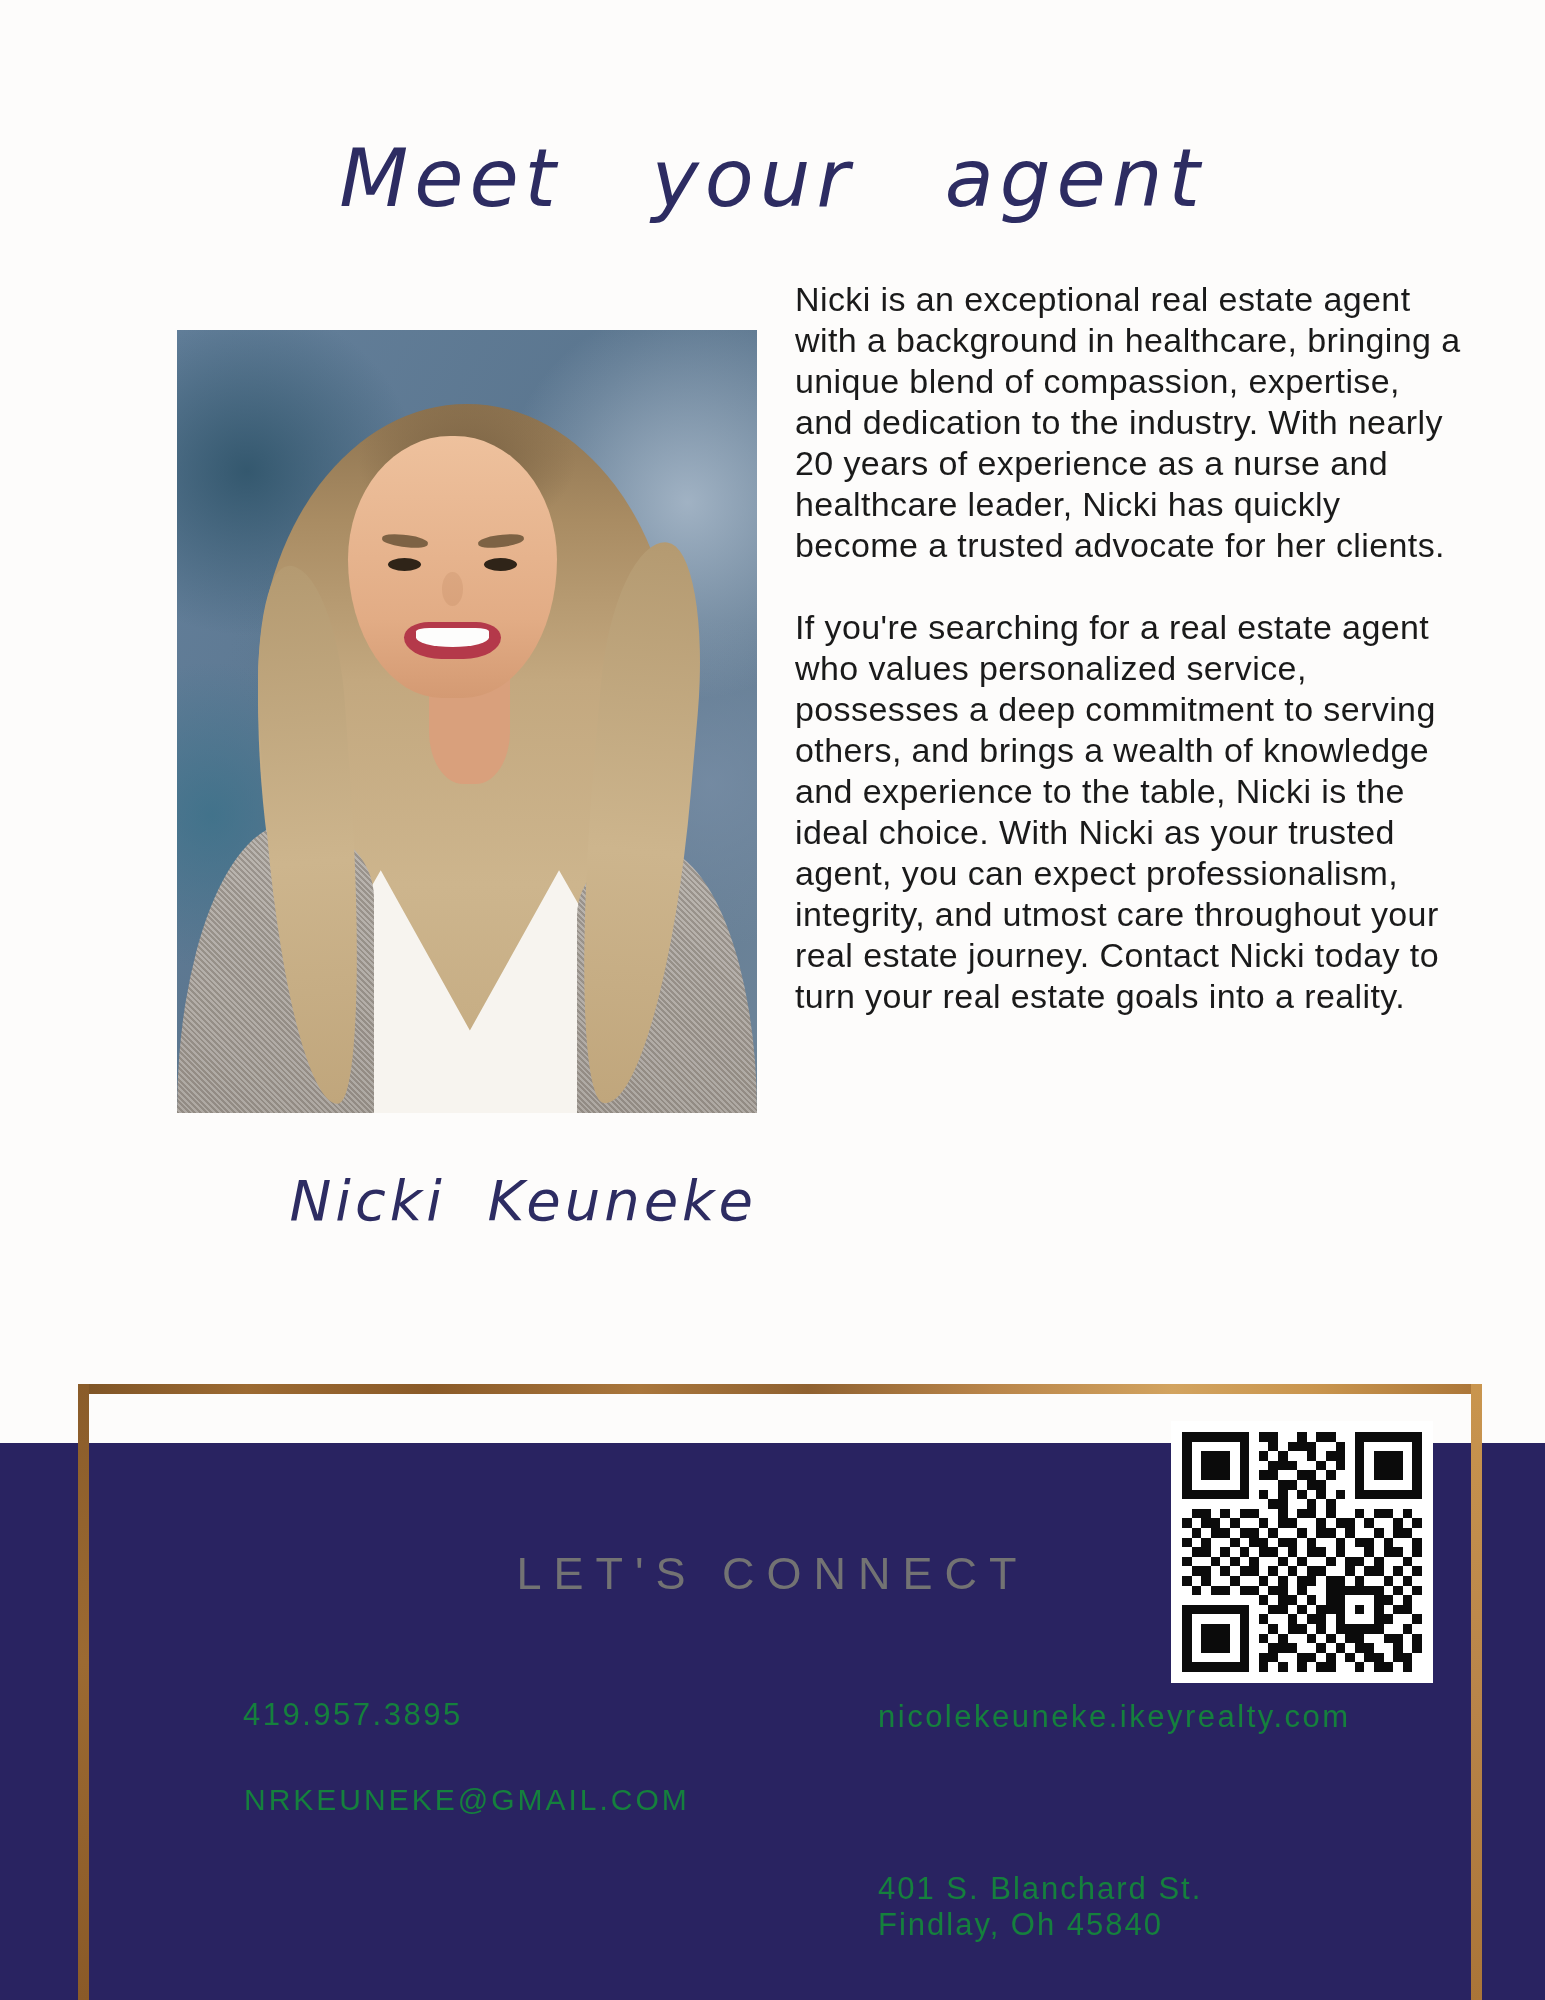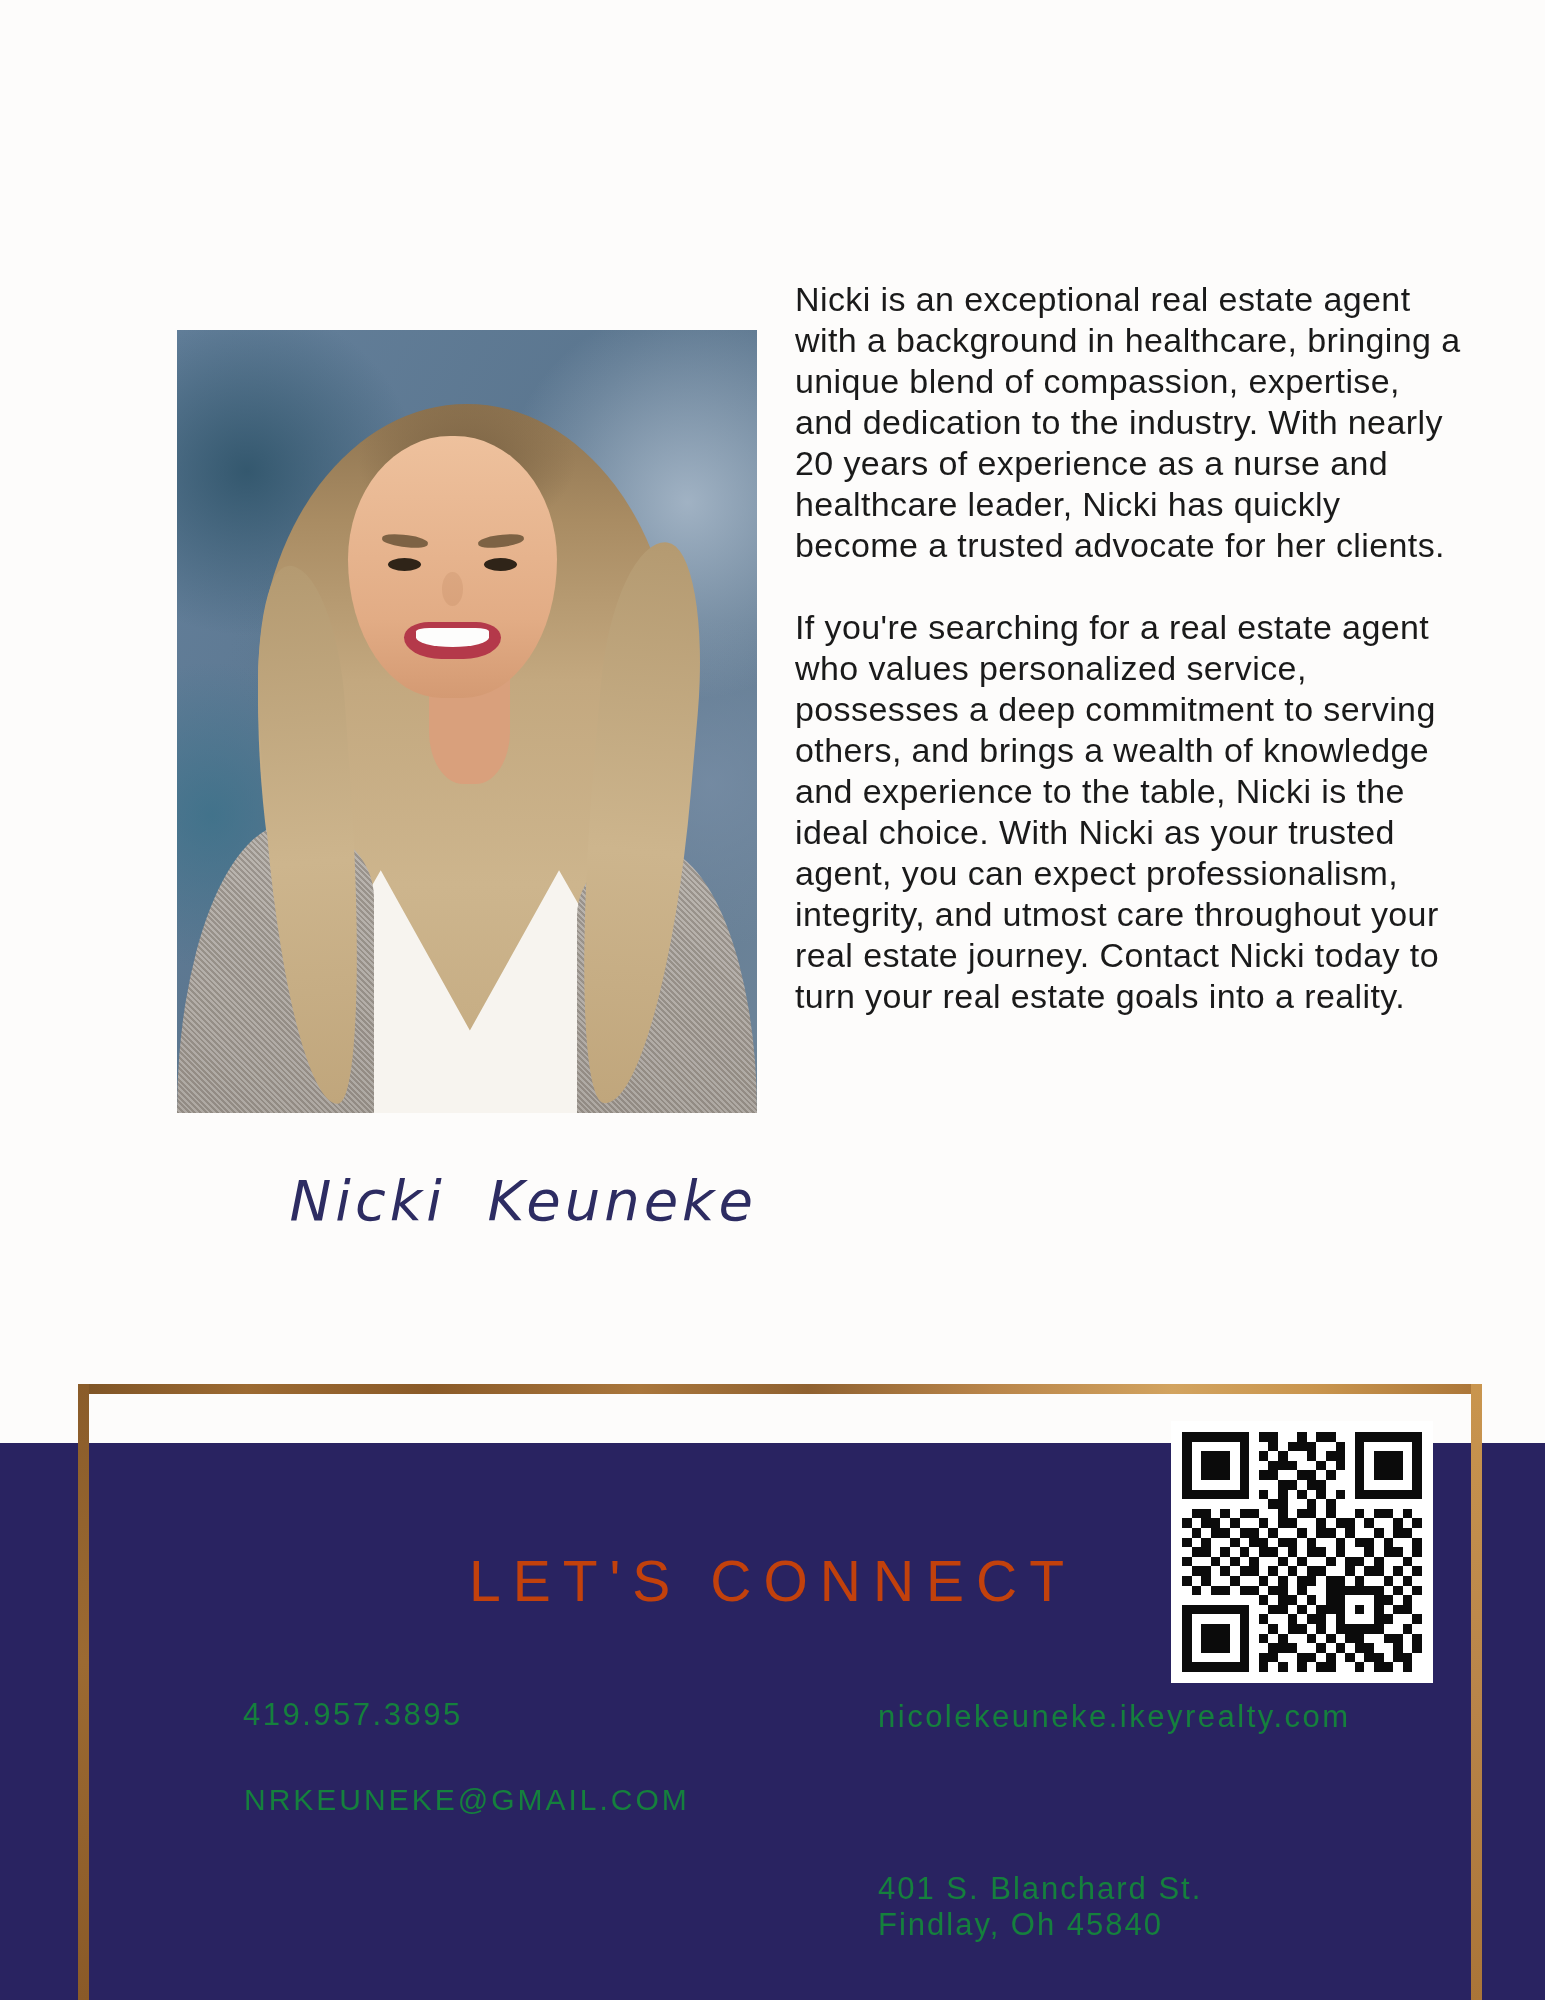--- a/index.html
+++ b/index.html
@@ -96,21 +96,21 @@
     position:absolute;left:78px;top:1384px;width:11px;height:616px;
     background:linear-gradient(180deg,#8a5c2a,#9c6a32 45%,#8a5a28 100%);
   }
   .gold-right{
     position:absolute;left:1471px;top:1384px;width:11px;height:616px;
     background:linear-gradient(180deg,#c9954e,#b9854a 50%,#aa7538 100%);
   }
 
   .lets-connect{
     position:absolute;left:0;top:1548px;width:100%;text-align:center;
-    color:#c2410c;font-size:57px;letter-spacing:12px;font-weight:400;
+    color:#737373;font-size:45px;letter-spacing:12px;font-weight:400;
   }
 
   
   .qr-patch{position:absolute;left:1171px;top:1421px;width:262px;height:262px;background:#ffffff;}
   .qr-grid{
     position:absolute;left:11px;top:11px;width:240px;height:240px;
     display:grid;grid-template-columns:repeat(25,1fr);grid-template-rows:repeat(25,1fr);
     background:#ffffff;
   }
   .qm{background:#ffffff;}
@@ -121,20 +121,21 @@
   .phone{left:243px;top:1697px;font-size:31px;letter-spacing:2.5px;}
   .website{left:878px;top:1699px;font-size:31px;letter-spacing:2.5px;}
   .email{left:244px;top:1783px;font-size:30px;letter-spacing:3px;}
   .address{left:878px;top:1871px;font-size:31px;letter-spacing:2px;line-height:36px;}
 </style>
 </head>
 <body style="--paper: #fdfcfb; --navy: #292361; --ink: #2d2c62; --text: #1a1a1a; --gold-dark: #8a5a28; --gold-light: #d2a35f; --qr-black: #0b0b0b; --white: #ffffff;">
 
 <div class="page">
 
+  <div class="page-title script">Meet your agent</div>
 
   <div class="photo" title="Studio portrait of Nicki Keuneke, blonde woman in gray tweed blazer and white v-neck top on painted blue backdrop">
     <div class="backdrop"></div>
     <div class="hair-back"></div>
     <div class="neck"></div>
     <div class="shirt"></div>
     <div class="blazer blazer-l"></div>
     <div class="blazer blazer-r"></div>
     <div class="lock lock-l"></div>
     <div class="lock lock-r"></div>

